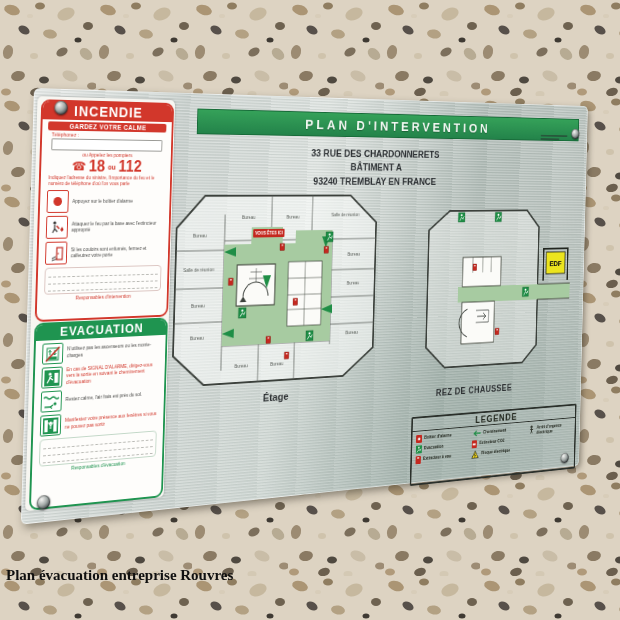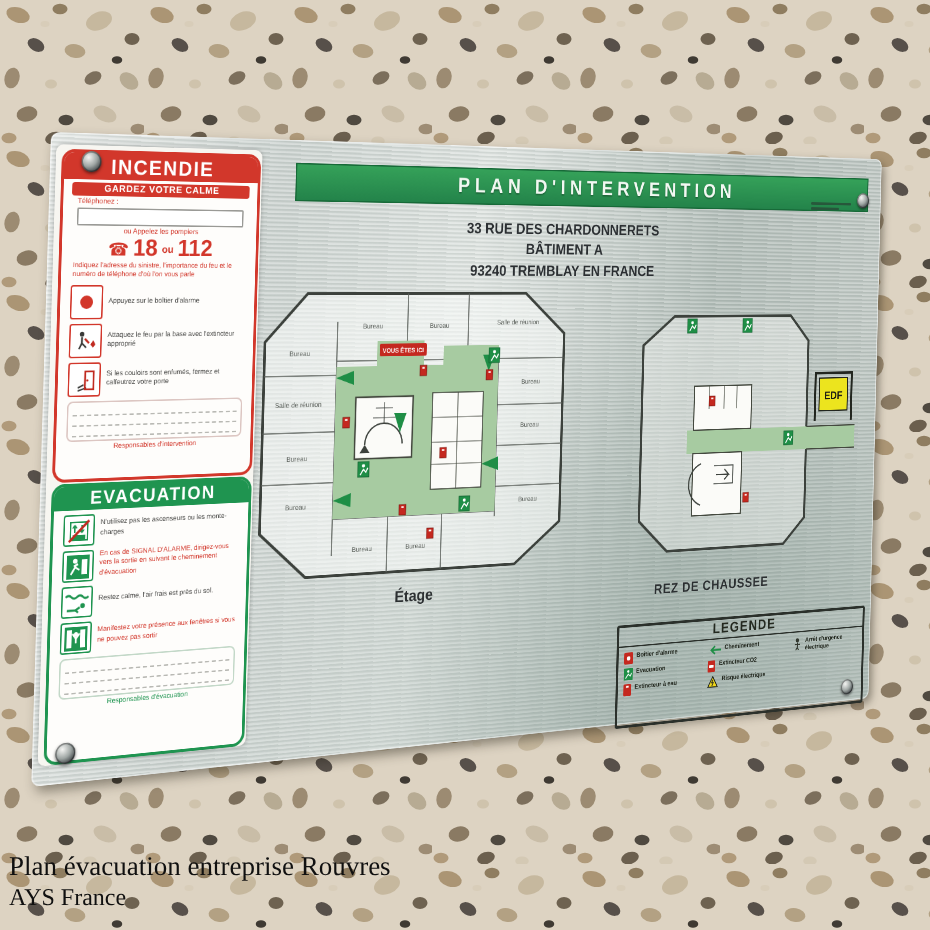--- a/index.html
+++ b/index.html
@@ -86,21 +86,21 @@
     border-bottom:1.5px solid #2b302b;padding:1px 0;}
   .legend-grid{display:grid;grid-template-columns:1.15fr 1.2fr 1fr;gap:3px 4px;padding:4px 5px;}
   .leg-item{display:flex;align-items:flex-start;gap:3px;font-size:5px;font-weight:bold;line-height:1.25;}
   .leg-item svg{flex:0 0 auto;}
   .g-alarm{grid-area:1/1;} .g-chem{grid-area:1/2;} .g-arret{grid-area:1/3/3/4;}
   .g-evac{grid-area:2/1;}  .g-co2{grid-area:2/2;}  .g-eau{grid-area:3/1;} .g-risque{grid-area:3/2;}
 
   
   .caption{position:absolute;left:6px;top:566px;z-index:3;color:#101010;
     font-family:"Liberation Serif","DejaVu Serif",serif;line-height:1.3;}
-  .caption .l1{font-size:18px;}
+  .caption .l1{font-size:15px;font-weight:bold;}
   .caption .l2{font-size:16px;}
 </style>
 </head>
 <body>
 
 <svg class="bg" viewBox="0 0 620 620" preserveAspectRatio="none">
   <defs>
     <pattern id="terr" width="96" height="96" patternUnits="userSpaceOnUse">
       <rect width="96" height="96" fill="#ddd3c2"></rect>
       <ellipse cx="12" cy="10" rx="8" ry="5" fill="#ab9574" transform="rotate(18 12 10)"></ellipse>
@@ -439,14 +439,13 @@
     <div class="screw br"></div>
     <div class="revmark">
         <i></i>
         <i></i>
       </div>
   </div>
 </div>
 
 <div class="caption">
   <div class="l1">Plan évacuation entreprise Rouvres</div>
-  <div class="l2">AYS France</div>
 </div>
 
 </body></html>

